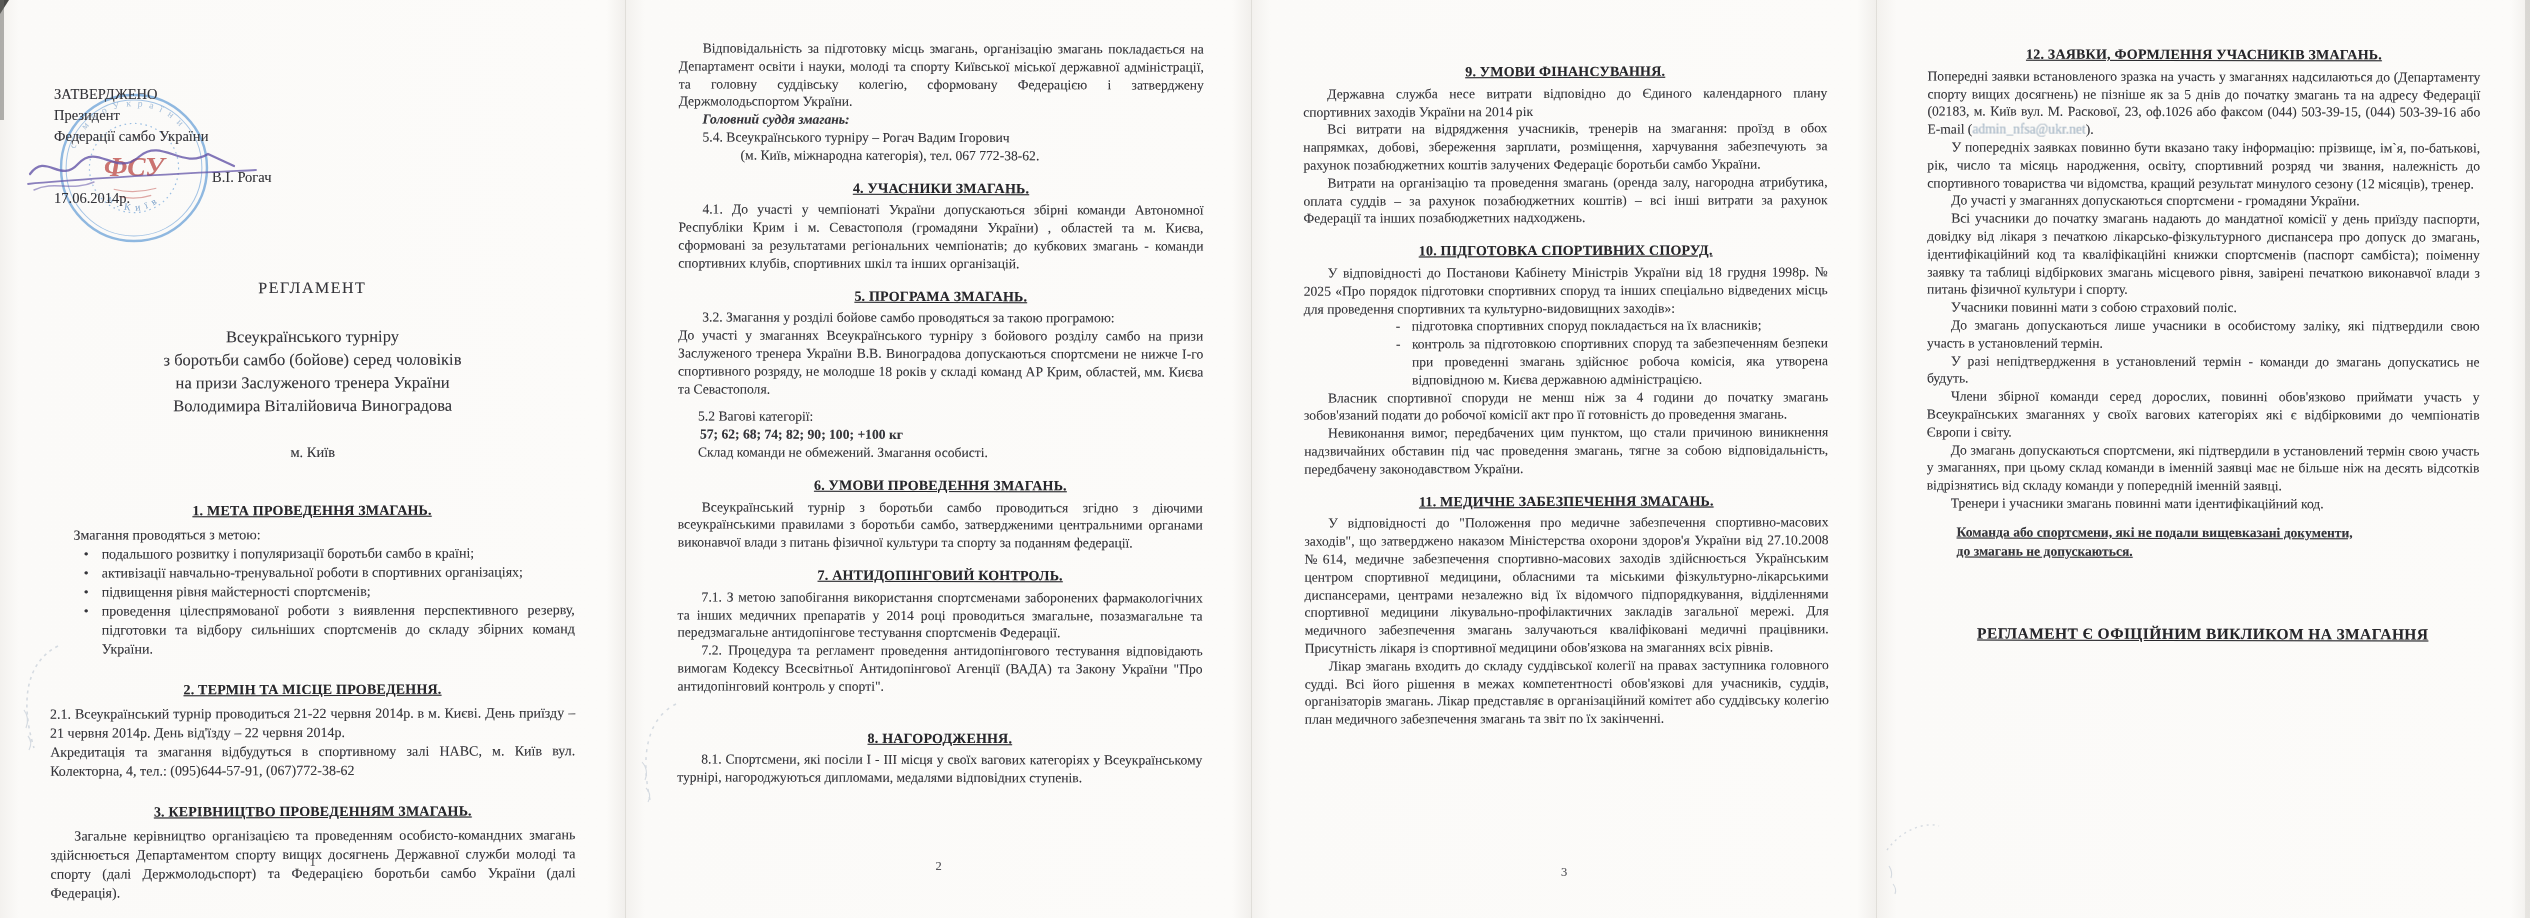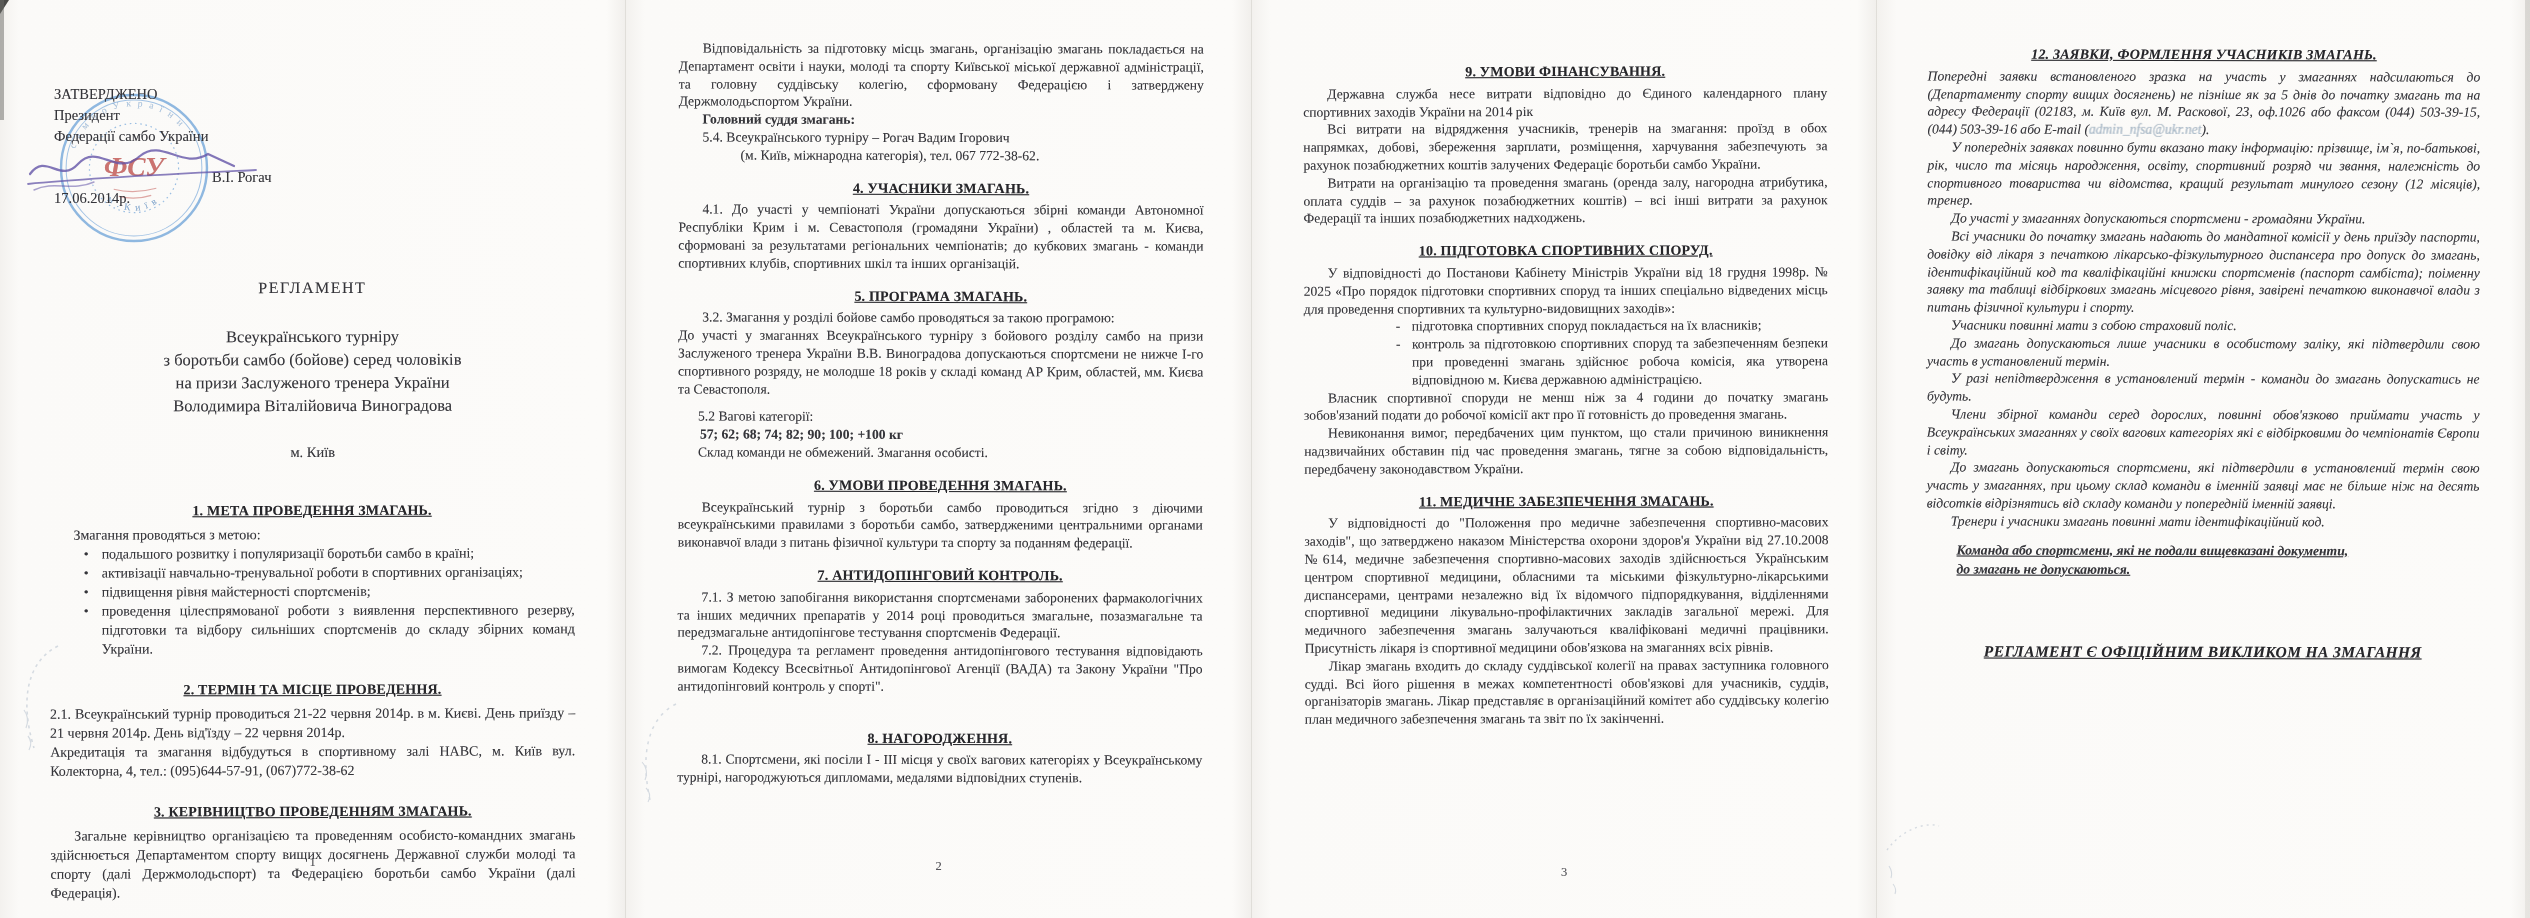--- a/index.html
+++ b/index.html
@@ -15,21 +15,21 @@
   .page {
     position: relative; box-sizing: border-box; height: 918px;
     background: linear-gradient(90deg, #f3f1ee 0%, #fbfaf8 3%, #fcfbf9 97%, #f1efec 100%);
     color: #35353a;
     text-shadow: 0 0 0.5px rgba(70,70,75,0.35);
   }
   .page + .page { border-left: 1px solid #e0ded9; }
   .p1 { width: 632px; padding: 84px 50px 0 50px; }
   .p2 { width: 633px; padding: 40px 48px 0 52px; }
   .p3 { width: 632px; padding: 48px 48px 0 52px; }
-  .p4 { width: 661px; padding: 46px 50px 0 50px; font-style: italic; }
+  .p4 { width: 661px; padding: 46px 50px 0 50px; }
   .tilt1 { transform: rotate(-0.15deg); }
   .tilt2 { transform: rotate(0.12deg); }
 
   
   .approval { font-size: 14.5px; line-height: 21px; margin-left: 4px; position: relative; z-index: 3; }
   .approval .sig-line { margin-left: 158px; margin-top: 20px; }
   .stamp { position: absolute; left: 58px; top: 92px; width: 152px; height: 152px; z-index: 1; opacity: 0.9; }
   .signature { position: absolute; left: 24px; top: 128px; width: 250px; height: 70px; z-index: 4; }
   .title-block { text-align: center; margin-top: 70px; }
   .doc-type { font-size: 16px; letter-spacing: 1.5px; }
@@ -50,21 +50,21 @@
   .blist li::before { content: "•"; position: absolute; left: -4px; }
   .dlist { list-style: none; margin: 0; padding: 0 0 0 92px; }
   .dlist li { position: relative; text-align: justify; padding-left: 16px; }
   .dlist li::before { content: "-"; position: absolute; left: 0; }
 
   .body2 { font-size: 13.6px; line-height: 17.8px; }
   .body2 .h, .body3 .h, .body4 .h { margin: 15px 0 4px; font-size: 14px; }
   .body3 { font-size: 13.6px; line-height: 17.8px; }
   .body4 { font-size: 13.6px; line-height: 17.8px; }
 
-  .judge-label { font-weight: bold; text-indent: 24px; margin: 0; }
+  .judge-label { font-weight: bold; font-style: italic; text-indent: 24px; margin: 0; }
   .judge-item { text-indent: 24px; margin: 0; }
   .judge-item2 { margin: 0 0 0 62px; }
   .weights-label { margin: 10px 0 0; text-indent: 20px; }
   .weights { font-weight: bold; margin: 0; text-indent: 22px; }
   .email { color: #a9bccd; filter: blur(0.3px); }
 
   .warn { font-weight: bold; text-decoration: underline; text-align: left; margin: 10px 30px 0; line-height: 19px; }
   .footer-call { font-weight: bold; text-decoration: underline; text-align: center; font-size: 15.5px; letter-spacing: 0.4px; margin-top: 64px; color: #26262a; }
 
   .pageno { position: absolute; bottom: 48px; left: 0; right: 0; text-align: center; font-size: 12.5px; color: #55555a; }

